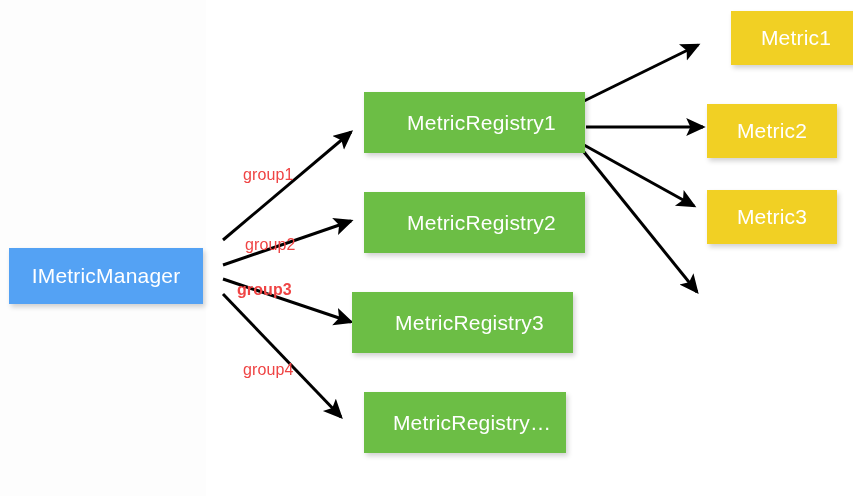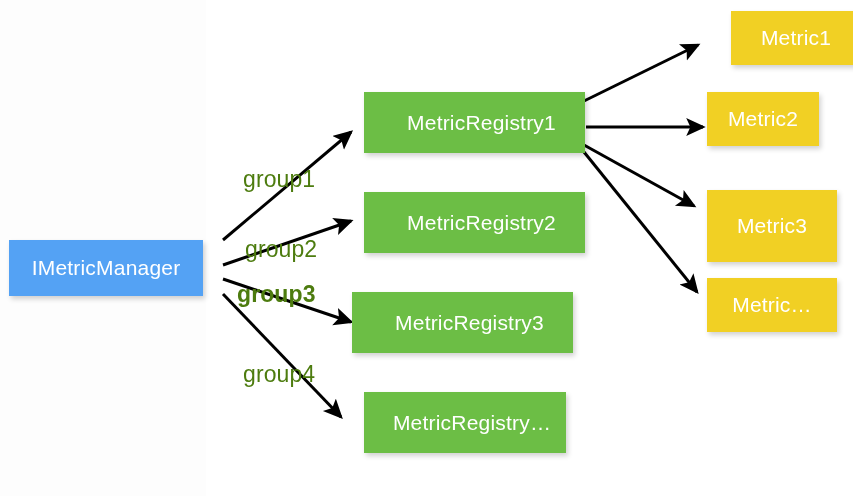--- a/index.html
+++ b/index.html
@@ -43,22 +43,22 @@
     background: #6cbe45;
     font-size: 21px;
     padding-left: 14px;
   }
   .node-metric {
     background: #f1d024;
     font-size: 21px;
   }
   .edge-label {
     position: absolute;
-    color: #4d7c0f;
-    font-size: 23px;
+    color: #ef4444;
+    font-size: 16px;
     white-space: nowrap;
     letter-spacing: 0.1px;
   }
   svg.links {
     position: absolute;
     left: 0;
     top: 0;
     width: 853px;
     height: 496px;
     pointer-events: none;
@@ -86,37 +86,36 @@
     <line x1="223" y1="265" x2="351" y2="221" marker-end="url(#arrow)"></line>
     <line x1="223" y1="279" x2="351" y2="322" marker-end="url(#arrow)"></line>
     <line x1="223" y1="294" x2="341" y2="417" marker-end="url(#arrow)"></line>
 
     <line x1="584" y1="101" x2="698" y2="45" marker-end="url(#arrow)"></line>
     <line x1="586" y1="127" x2="703" y2="127" marker-end="url(#arrow)"></line>
     <line x1="584" y1="145" x2="694" y2="206" marker-end="url(#arrow)"></line>
     <line x1="584" y1="152" x2="697" y2="292" marker-end="url(#arrow)"></line>
   </svg>
 
-  <div class="node node-manager" style="left:9px; top:240px; width:194px; height:56px;">IMetricManager</div>
+  <div class="node node-manager" style="left:9px; top:248px; width:194px; height:56px;">IMetricManager</div>
 
   <div class="node node-registry" style="left:364px; top:92px; width:221px; height:61px;">MetricRegistry1</div>
 
   <div class="node node-registry" style="left:364px; top:192px; width:221px; height:61px;">MetricRegistry2</div>
 
   <div class="node node-registry" style="left:352px; top:292px; width:221px; height:61px;">MetricRegistry3</div>
 
   <div class="node node-registry" style="left:364px; top:392px; width:202px; height:61px;">MetricRegistry…</div>
 
   <div class="node node-metric" style="left:707px; top:11px; width:130px; height:54px;margin-left:24px;">Metric1</div>
 
-  <div class="node node-metric" style="left:707px; top:92px; width:112px; height:54px;text-align:center;">Metric2</div>
+  <div class="node node-metric" style="left:707px; top:104px; width:130px; height:54px;text-align:center;">Metric2</div>
 
-  <div class="node node-metric" style="left:707px; top:190px; width:130px; height:72px;">Metric3</div>
+  <div class="node node-metric" style="left:707px; top:190px; width:130px; height:54px;">Metric3</div>
 
-  <div class="node node-metric" style="left:707px; top:278px; width:130px; height:54px;">Metric…</div>
 
   <div class="edge-label" style="left:243px; top:166px;">group1</div>
 
   <div class="edge-label" style="left:245px; top:212px;margin-top:24px;">group2</div>
 
   <div class="edge-label" style="left:237px; top:281px;font-weight:bold;">group3</div>
 
   <div class="edge-label" style="left:243px; top:361px;">group4</div>
 
 </div>

